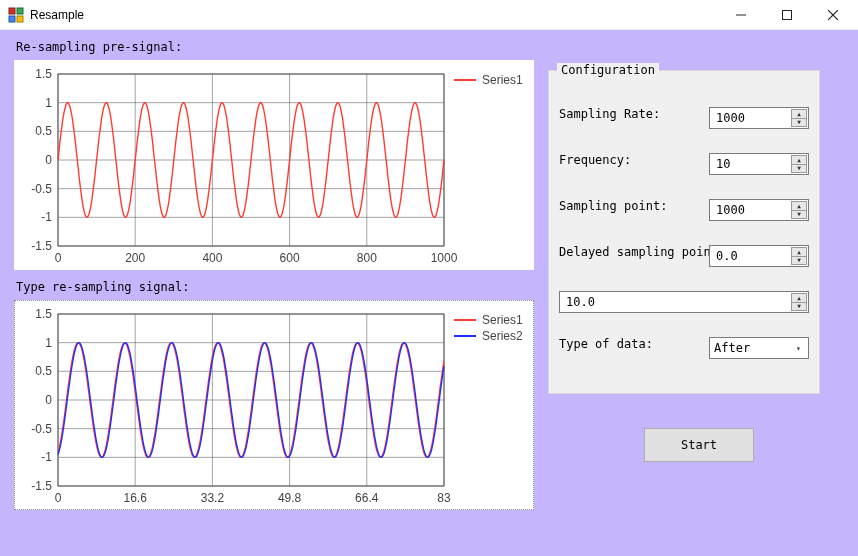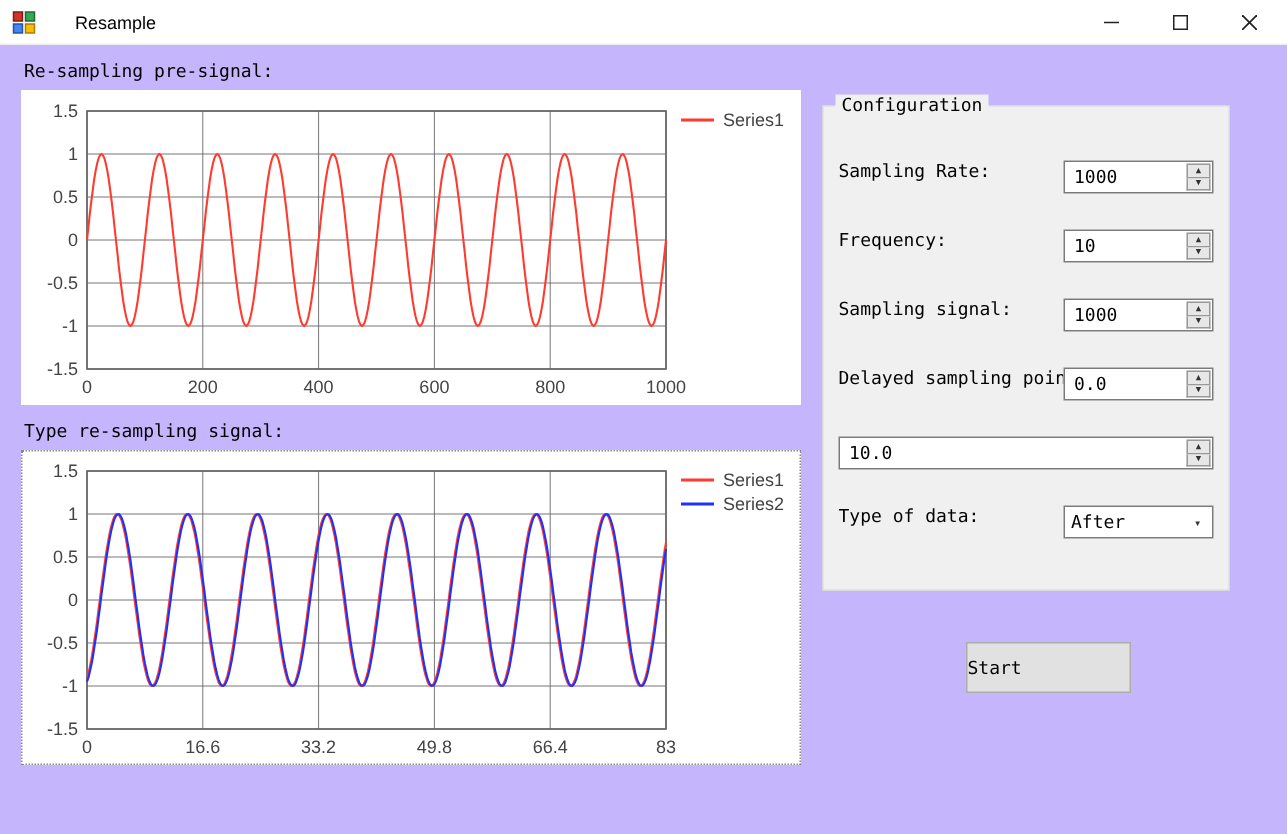--- a/index.html
+++ b/index.html
@@ -16,21 +16,20 @@
   }
 
   
   .titlebar {
     height: 30px;
     display: flex;
     align-items: center;
     padding: 0 2px 0 8px;
     background: #fff;
     border-bottom: 1px solid #eee;
-    gap: 20px;
   }
   .titlebar .app-icon {
     width: 16px; height: 16px;
     margin-right: 6px;
     display: inline-block;
   }
   .titlebar .title-text {
     flex: 0 0 auto;
     font-size: 12px;
   }
@@ -158,21 +157,21 @@
   }
 
   .start-btn {
     position: absolute;
     left: 96px; top: 358px;
     width: 110px; height: 34px;
     background: #e1e1e1;
     border: 1px solid #adadad;
     font-family: "SimSun","NSimSun",monospace;
     font-size: 12px;
-    display: flex; align-items: center; justify-content: flex-start;
+    display: flex; align-items: center; justify-content: center;
     cursor: default;
   }
   .tick-text { font-size: 12px; fill: #444; font-family: Tahoma, sans-serif; }
 </style>
 </head>
 <body>
 
 <div class="titlebar">
   <span class="app-icon">
     <svg width="16" height="16" viewBox="0 0 16 16">
@@ -312,21 +311,21 @@
             <input value="10" style="">
             <div class="spin">
               <div class="spin-btn">▲</div>
               <div class="spin-btn">▼</div>
             </div>
           </div>
         </div>
       </div>
 
       <div class="cfg-row">
-        <div class="cfg-label">Sampling signal:</div>
+        <div class="cfg-label">Sampling point:</div>
         <div class="cfg-field">
           <div class="num-input">
             <input value="1000" style="">
             <div class="spin">
               <div class="spin-btn">▲</div>
               <div class="spin-btn">▼</div>
             </div>
           </div>
         </div>
       </div>

